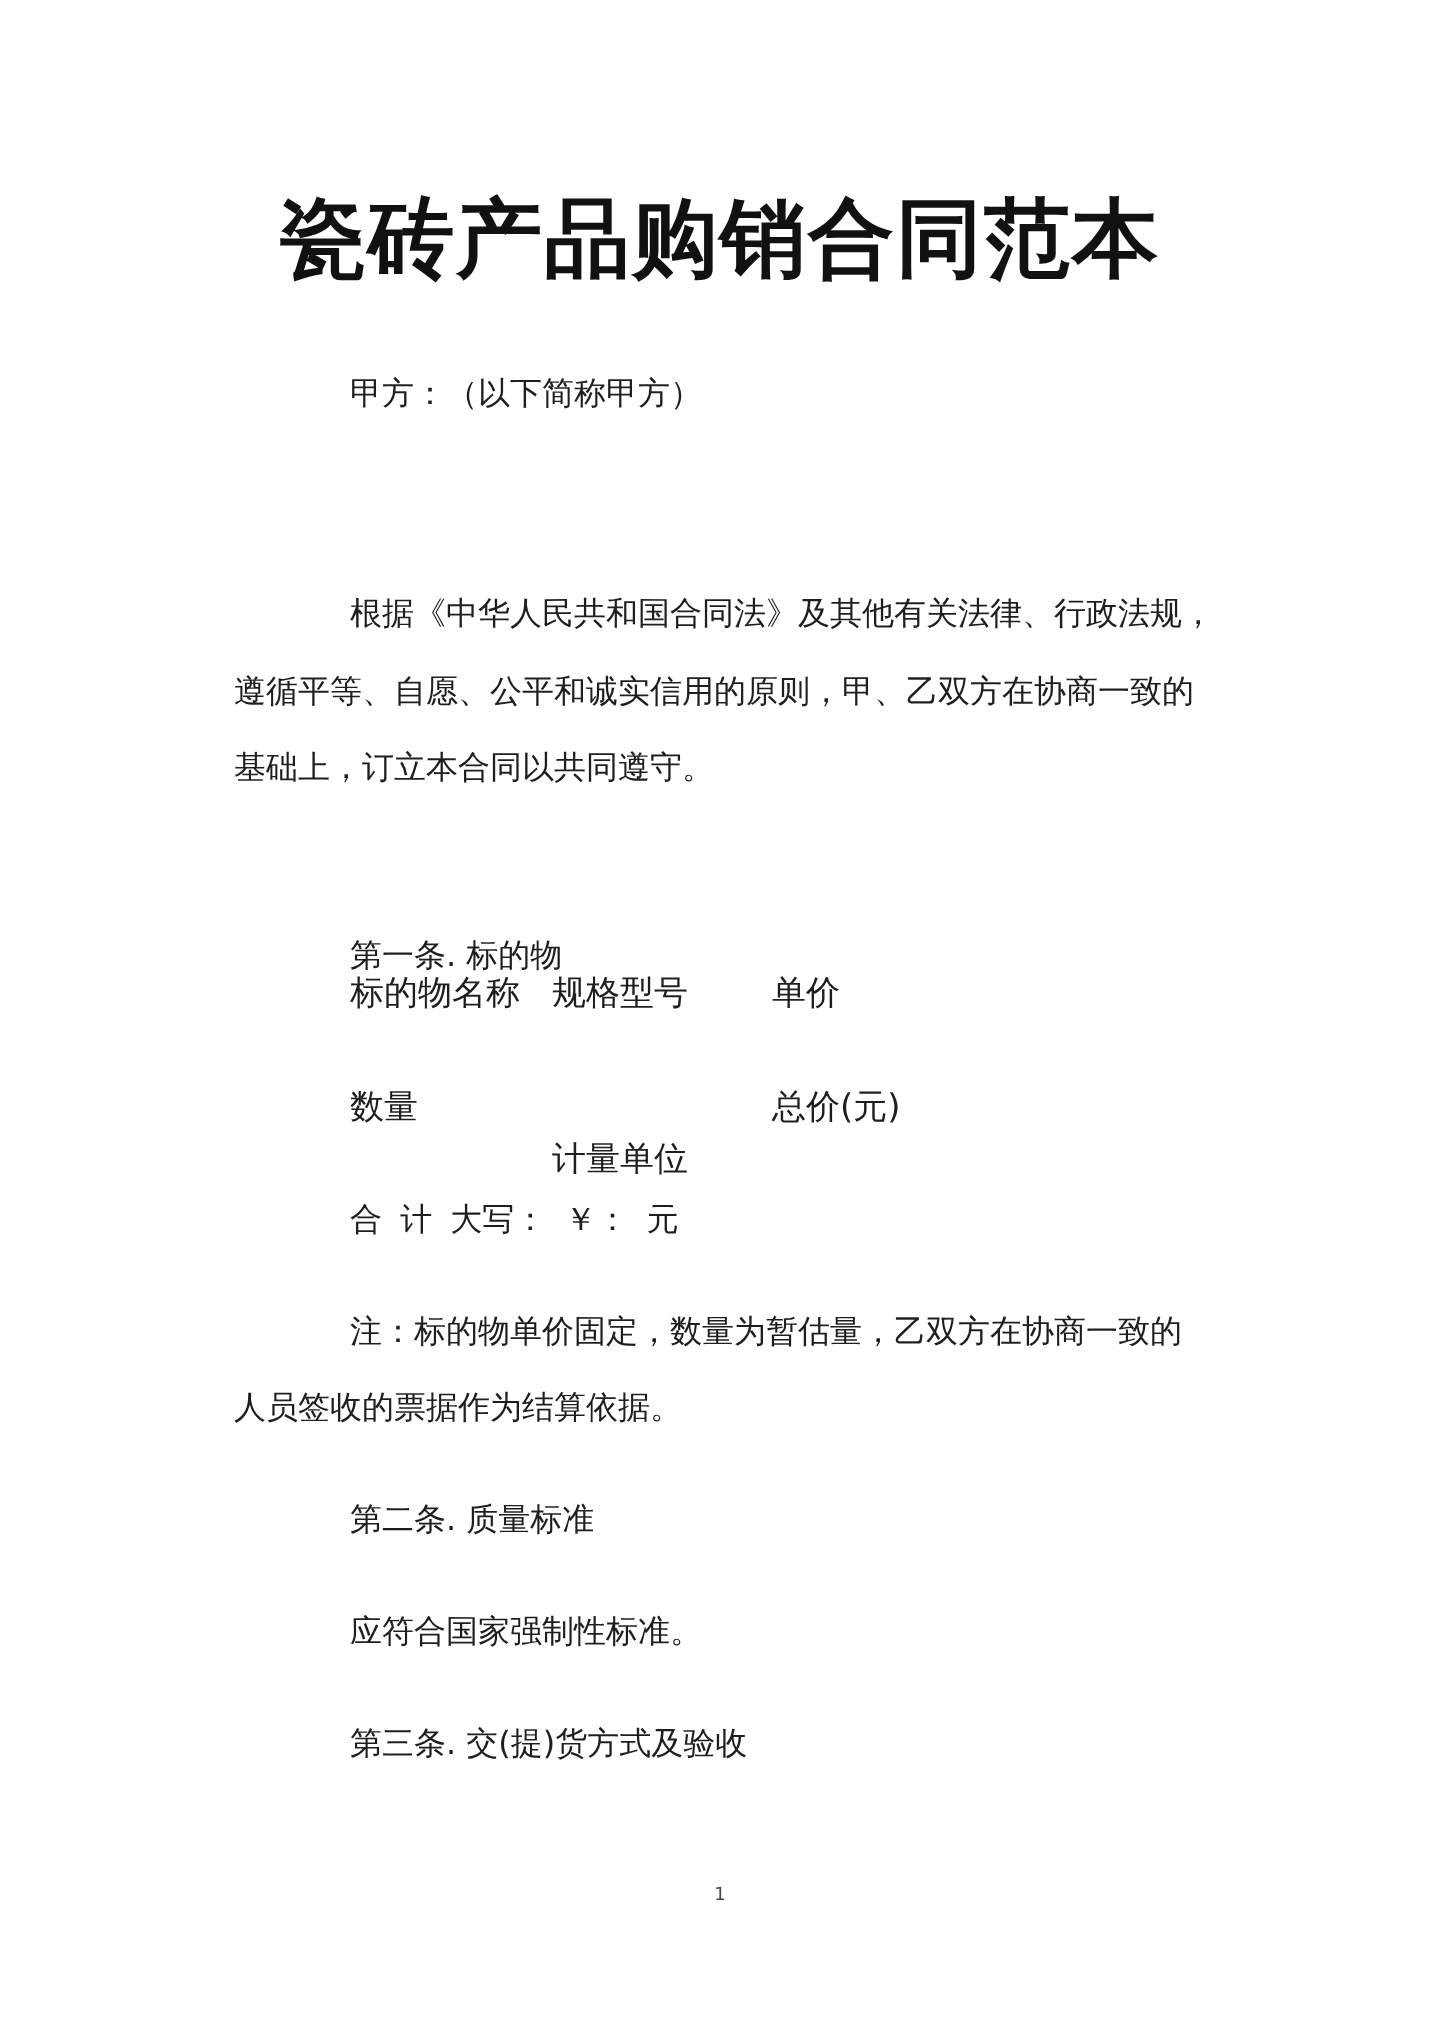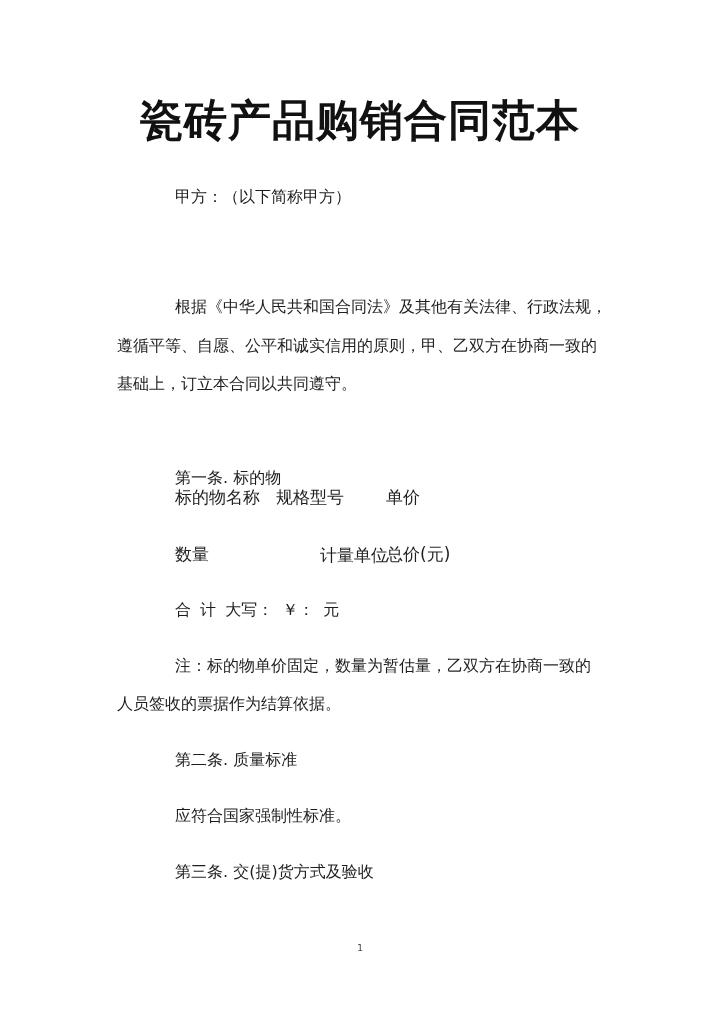--- a/index.html
+++ b/index.html
@@ -66,21 +66,21 @@
   <div class="line l-full" style="top:335px;">遵循平等、自愿、公平和诚实信用的原则，甲、乙双方在协商一致的</div>
   <div class="line l-full" style="top:373px;">基础上，订立本合同以共同遵守。</div>
 
   <div class="line l-indent" style="top:429px;margin-top:38px;">第一条. 标的物</div>
 
   <div class="cell" style="left:175px; top:486px;">标的物名称</div>
   <div class="cell" style="left:276px; top:486px;">规格型号</div>
   <div class="cell" style="left:386px; top:486px;text-align:center;">单价</div>
 
   <div class="cell" style="left:175px; top:543px;">数量</div>
-  <div class="cell" style="left:276px; top:544px;margin-left:44px;">计量单位</div>
+  <div class="cell" style="left:276px; top:569px;">计量单位</div>
   <div class="cell" style="left:386px; top:543px;">总价(元)</div>
 
   <div class="line l-indent" style="top:599px; word-spacing:4px;">合 计 大写：  ￥：  元</div>
 
   <div class="line l-indent" style="top:655px;">注：标的物单价固定，数量为暂估量，乙双方在协商一致的</div>
   <div class="line l-full" style="top:693px;">人员签收的票据作为结算依据。</div>
 
   <div class="line l-indent" style="top:749px;">第二条. 质量标准</div>
   <div class="line l-indent" style="top:805px;">应符合国家强制性标准。</div>
 

